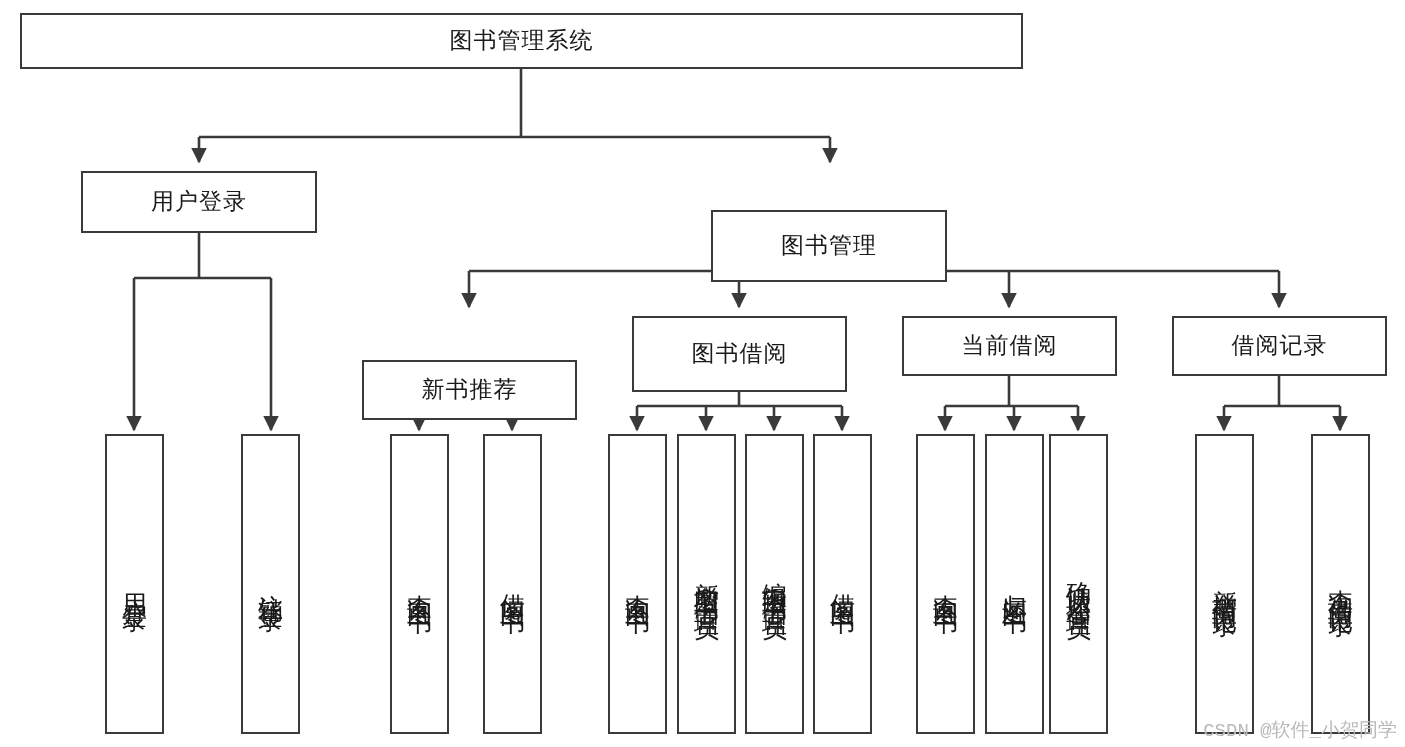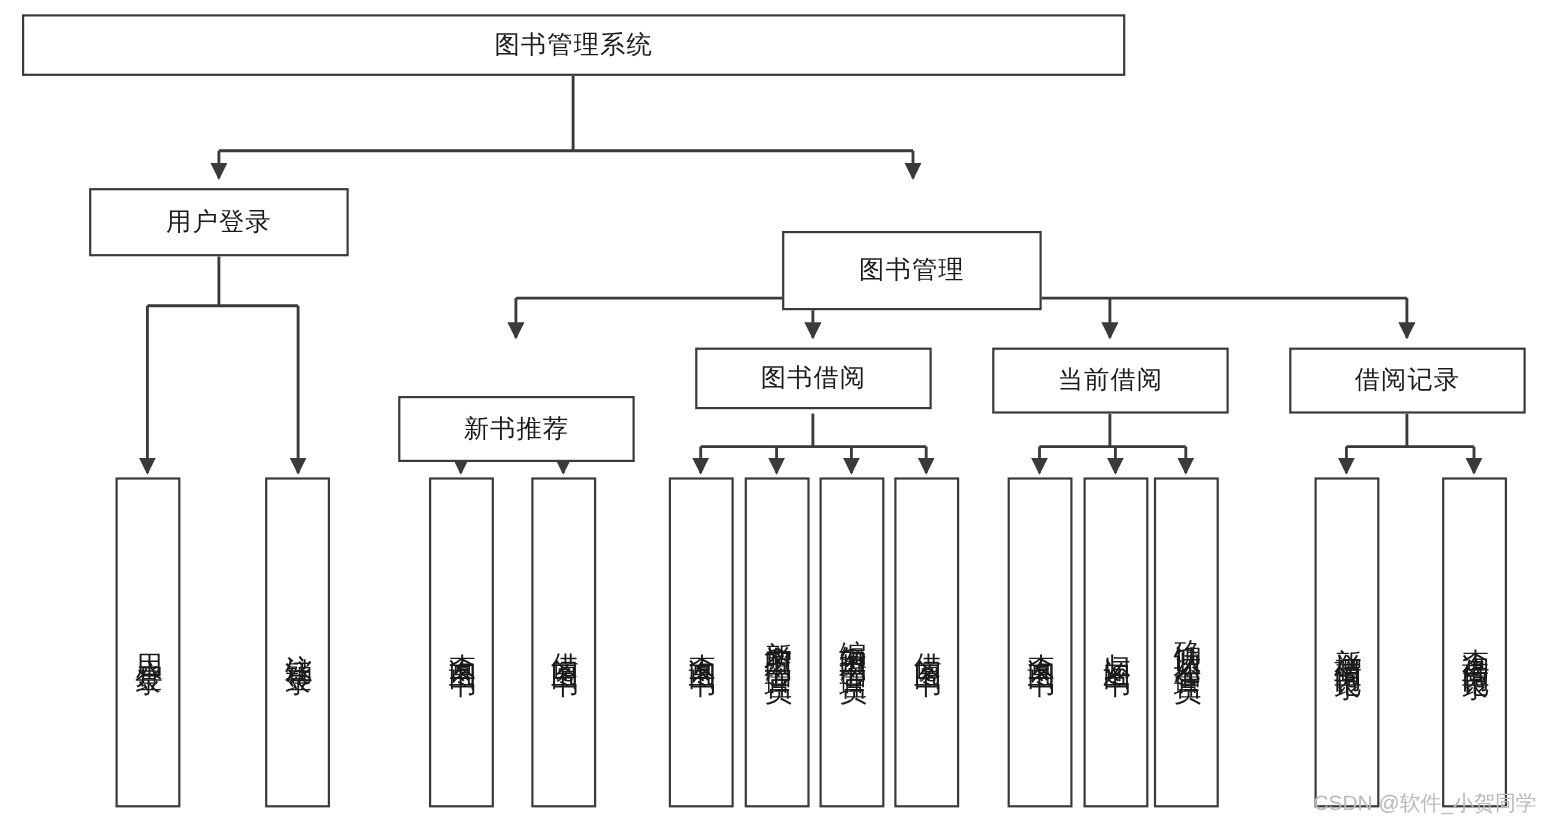--- a/index.html
+++ b/index.html
@@ -55,21 +55,21 @@
     letter-spacing: 5px;
     line-height: 1;
   }
   #watermark {
     position: absolute;
     right: 8px;
     bottom: 4px;
     font-size: 19px;
     color: #b9b9b9;
     white-space: nowrap;
-    font-family: Liberation Sans, sans-serif;
+    font-family: Liberation Mono, monospace;
   }
 </style>
 </head>
 <body>
 
 <div id="canvas">
 
   <svg id="wires" viewBox="0 0 1405 747" xmlns="http://www.w3.org/2000/svg">
     <defs>
       <marker id="arrow" viewBox="0 0 10 10" refX="9" refY="5" markerWidth="6" markerHeight="6" orient="auto-start-reverse">
@@ -127,21 +127,21 @@
   <div class="node h-node" style="left:81px; top:171px; width:236px; height:62px;">
     <span class="node-label">用户登录</span>
   </div>
   <div class="node h-node" style="left:711px; top:171px; width:236px; height:72px;margin-top:39px;">
     <span class="node-label">图书管理</span>
   </div>
 
   <div class="node h-node" style="left:362px; top:316px; width:215px; height:60px;margin-top:44px;">
     <span class="node-label">新书推荐</span>
   </div>
-  <div class="node h-node" style="left:632px; top:316px; width:215px; height:56px;">
+  <div class="node h-node" style="left:632px; top:316px; width:215px; height:76px;">
     <span class="node-label">图书借阅</span>
   </div>
   <div class="node h-node" style="left:1172px; top:316px; width:215px; height:60px;">
     <span class="node-label">借阅记录</span>
   </div>
   <div class="node h-node" style="left:902px; top:316px; width:215px; height:60px;">
     <span class="node-label">当前借阅</span>
   </div>
 
   <div class="node v-node" style="left:105px; top:434px; width:59px; height:300px;">

